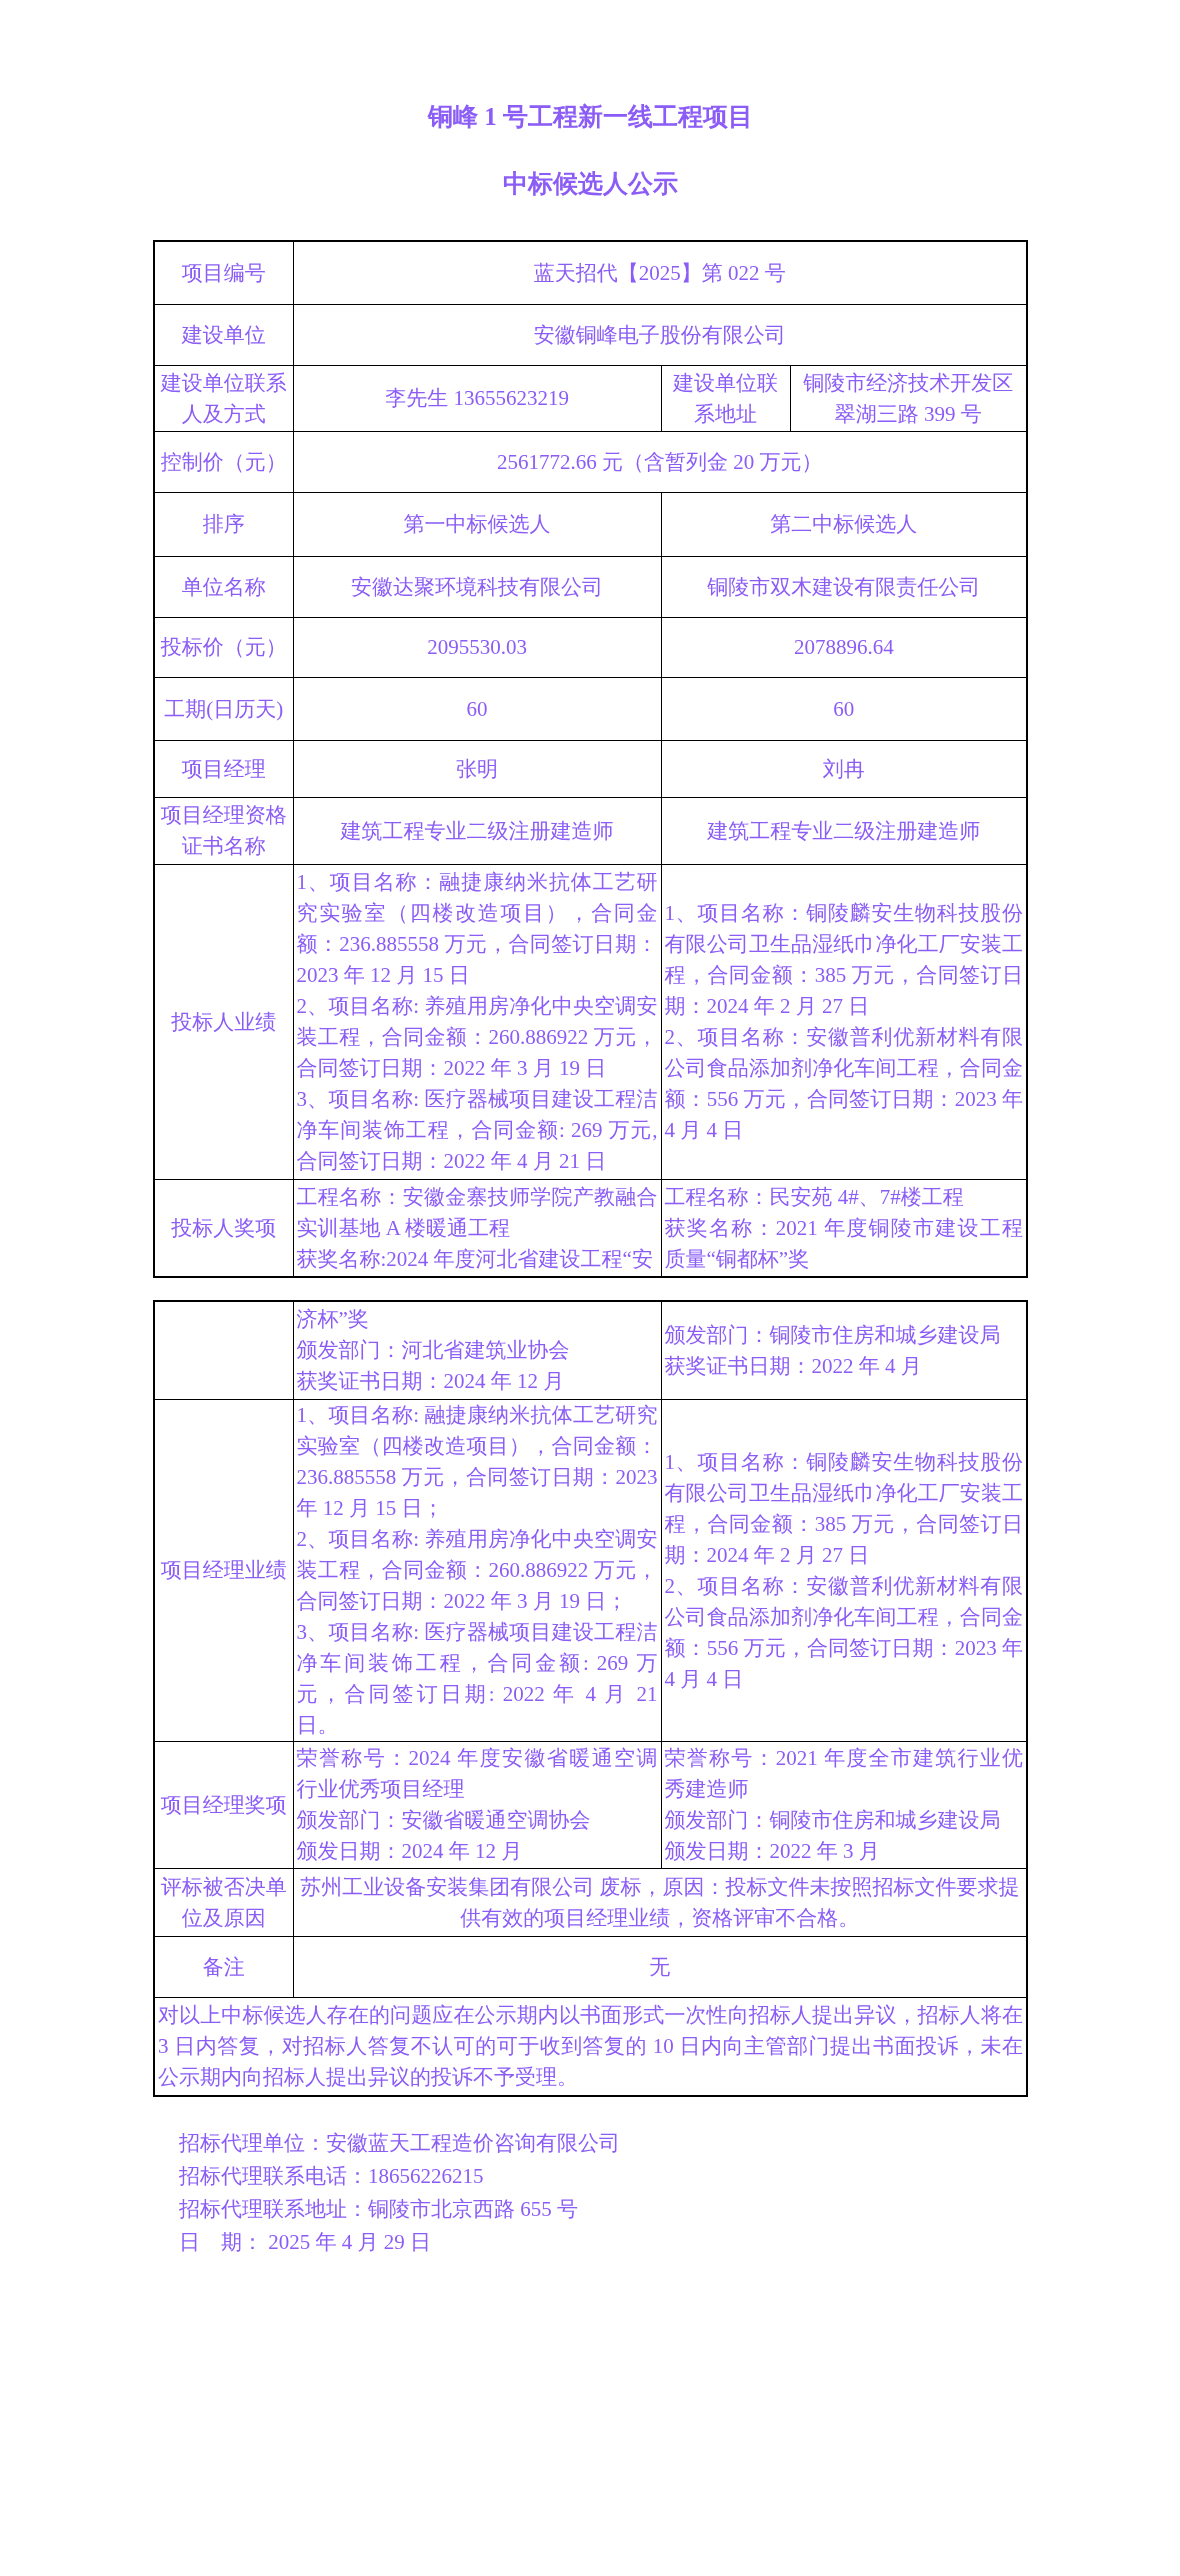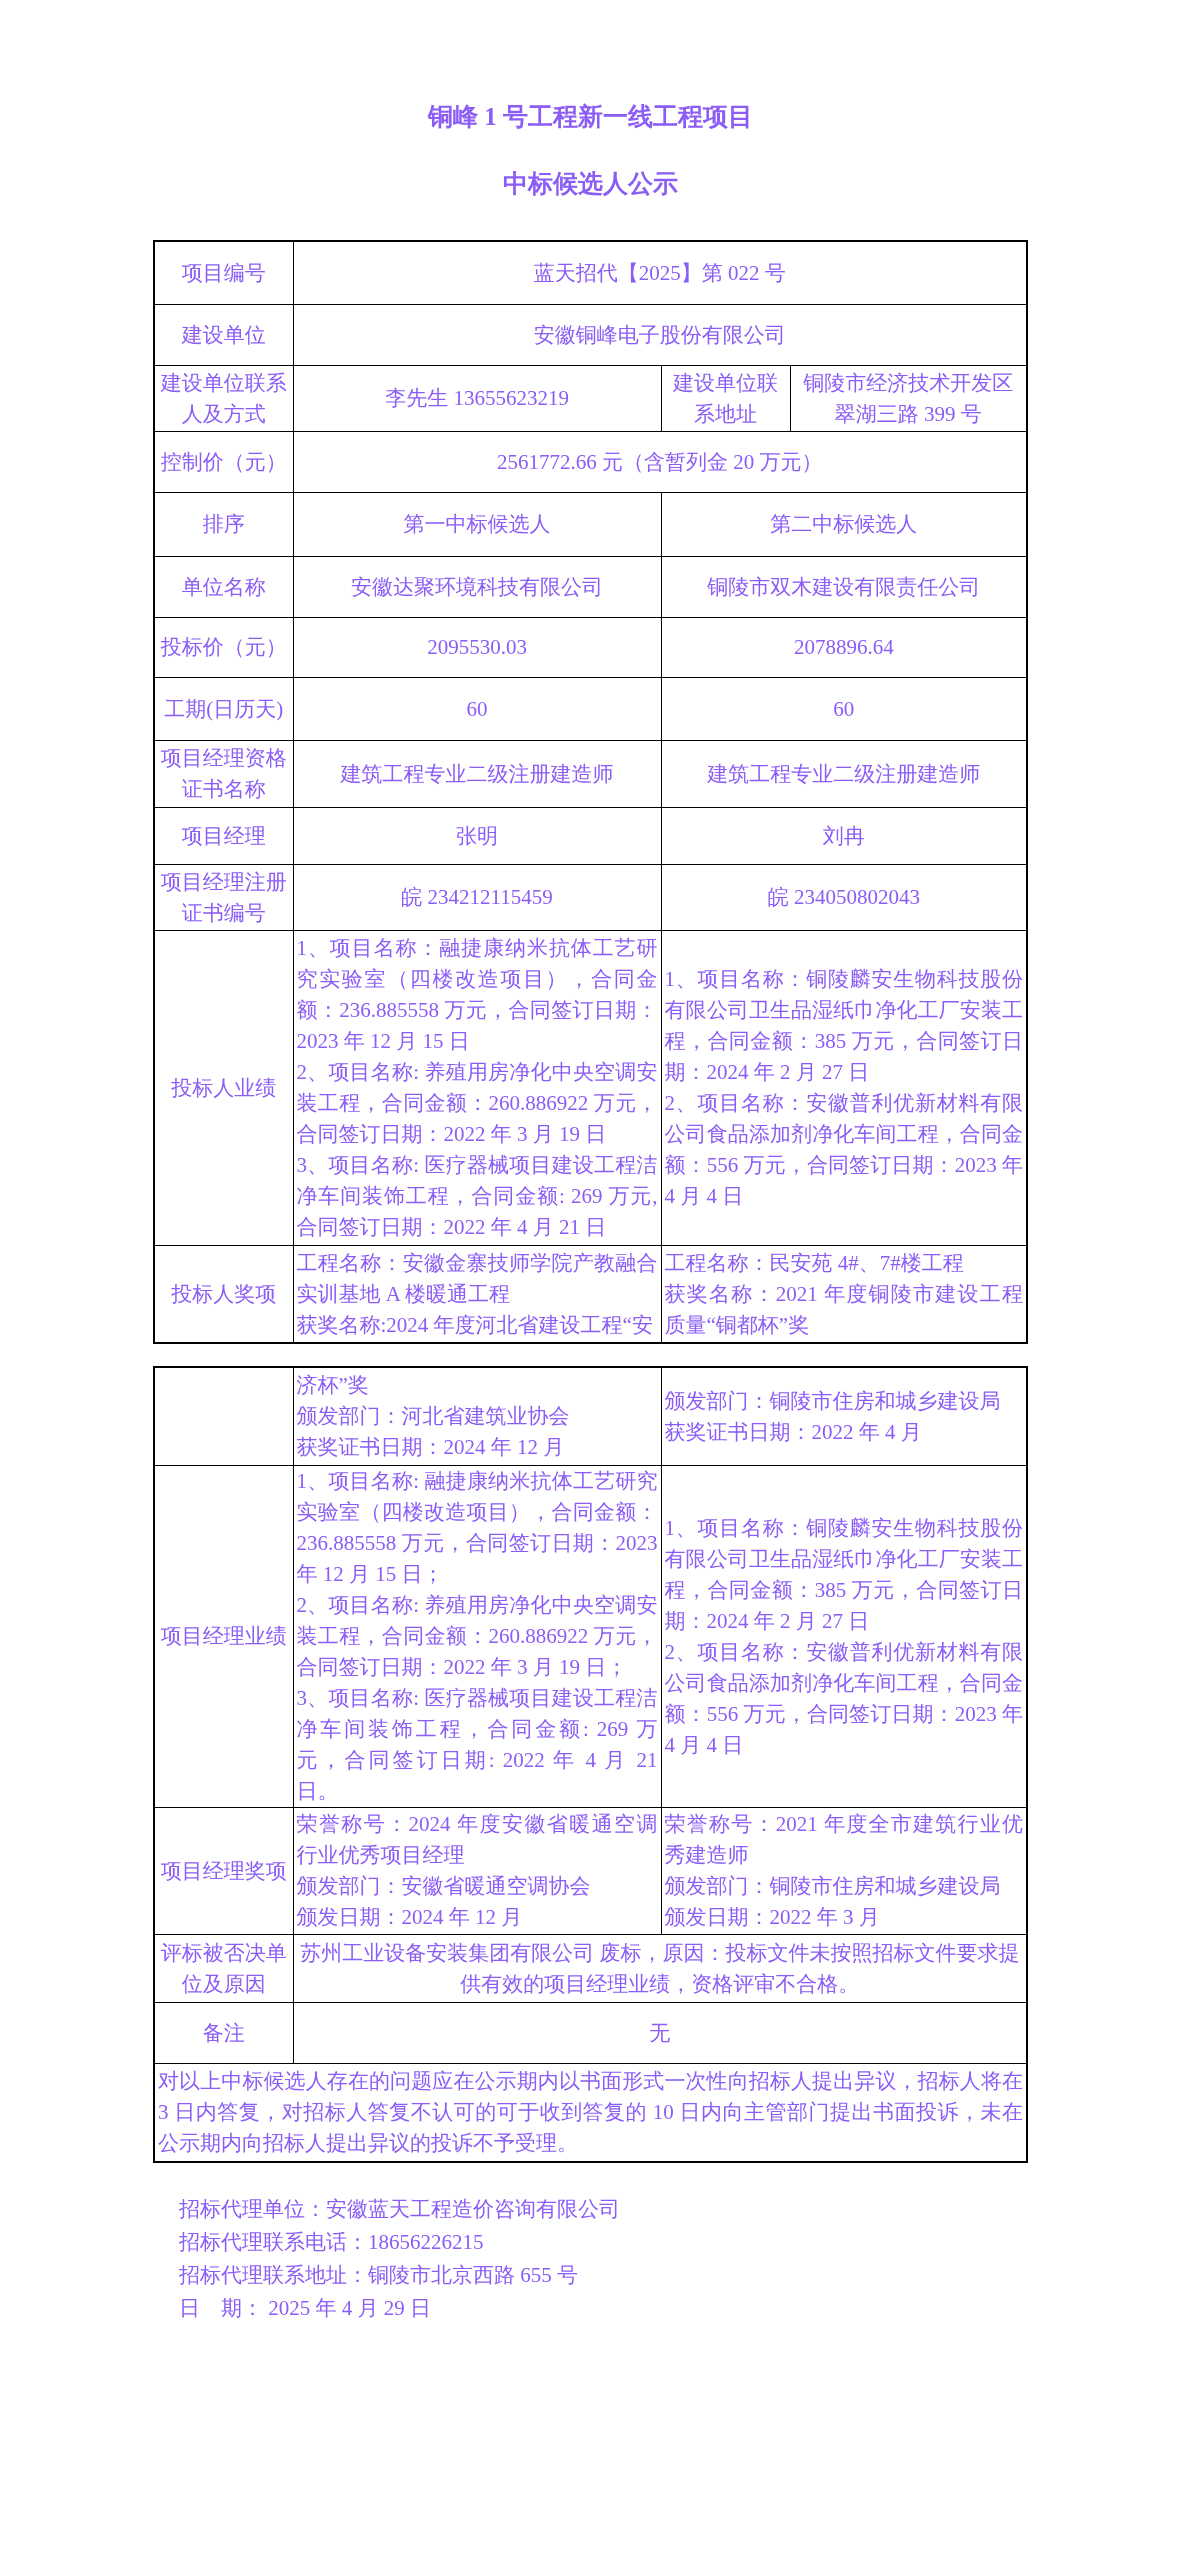--- a/index.html
+++ b/index.html
@@ -108,33 +108,28 @@
       <td class="label" style="height:59px">投标价（元）</td>
       <td class="center">2095530.03</td>
       <td class="center" colspan="2">2078896.64</td>
     </tr>
     <tr>
       <td class="label" style="height:62px">工期(日历天)</td>
       <td class="center">60</td>
       <td class="center" colspan="2">60</td>
     </tr>
     <tr>
+      <td class="label" style="height:56px">项目经理</td>
+      <td class="center">张明</td>
+      <td class="center" colspan="2">刘冉</td>
+    </tr>
+    <tr>
       <td class="label" style="height:66px">项目经理资格证书名称</td>
       <td class="center">建筑工程专业二级注册建造师</td>
       <td class="center" colspan="2">建筑工程专业二级注册建造师</td>
-    </tr>
-    <tr>
-      <td class="label" style="height:56px">项目经理</td>
-      <td class="center">张明</td>
-      <td class="center" colspan="2">刘冉</td>
-    </tr>
-    <tr>
-      <td class="label" style="height:65px">项目经理注册证书编号</td>
-      <td class="center">皖 234212115459</td>
-      <td class="center" colspan="2">皖 234050802043</td>
     </tr>
     <tr>
       <td class="label" style="height:314px">投标人业绩</td>
       <td class="long">1、项目名称：融捷康纳米抗体工艺研究实验室（四楼改造项目），合同金额：236.885558 万元，合同签订日期：2023 年 12 月 15 日
 2、项目名称: 养殖用房净化中央空调安装工程，合同金额：260.886922 万元，合同签订日期：2022 年 3 月 19 日
 3、项目名称: 医疗器械项目建设工程洁净车间装饰工程，合同金额: 269 万元, 合同签订日期：2022 年 4 月 21 日</td>
       <td class="long" colspan="2">1、项目名称：铜陵麟安生物科技股份有限公司卫生品湿纸巾净化工厂安装工程，合同金额：385 万元，合同签订日期：2024 年 2 月 27 日
 2、项目名称：安徽普利优新材料有限公司食品添加剂净化车间工程，合同金额：556 万元，合同签订日期：2023 年 4 月 4 日</td>
     </tr>
     <tr>

